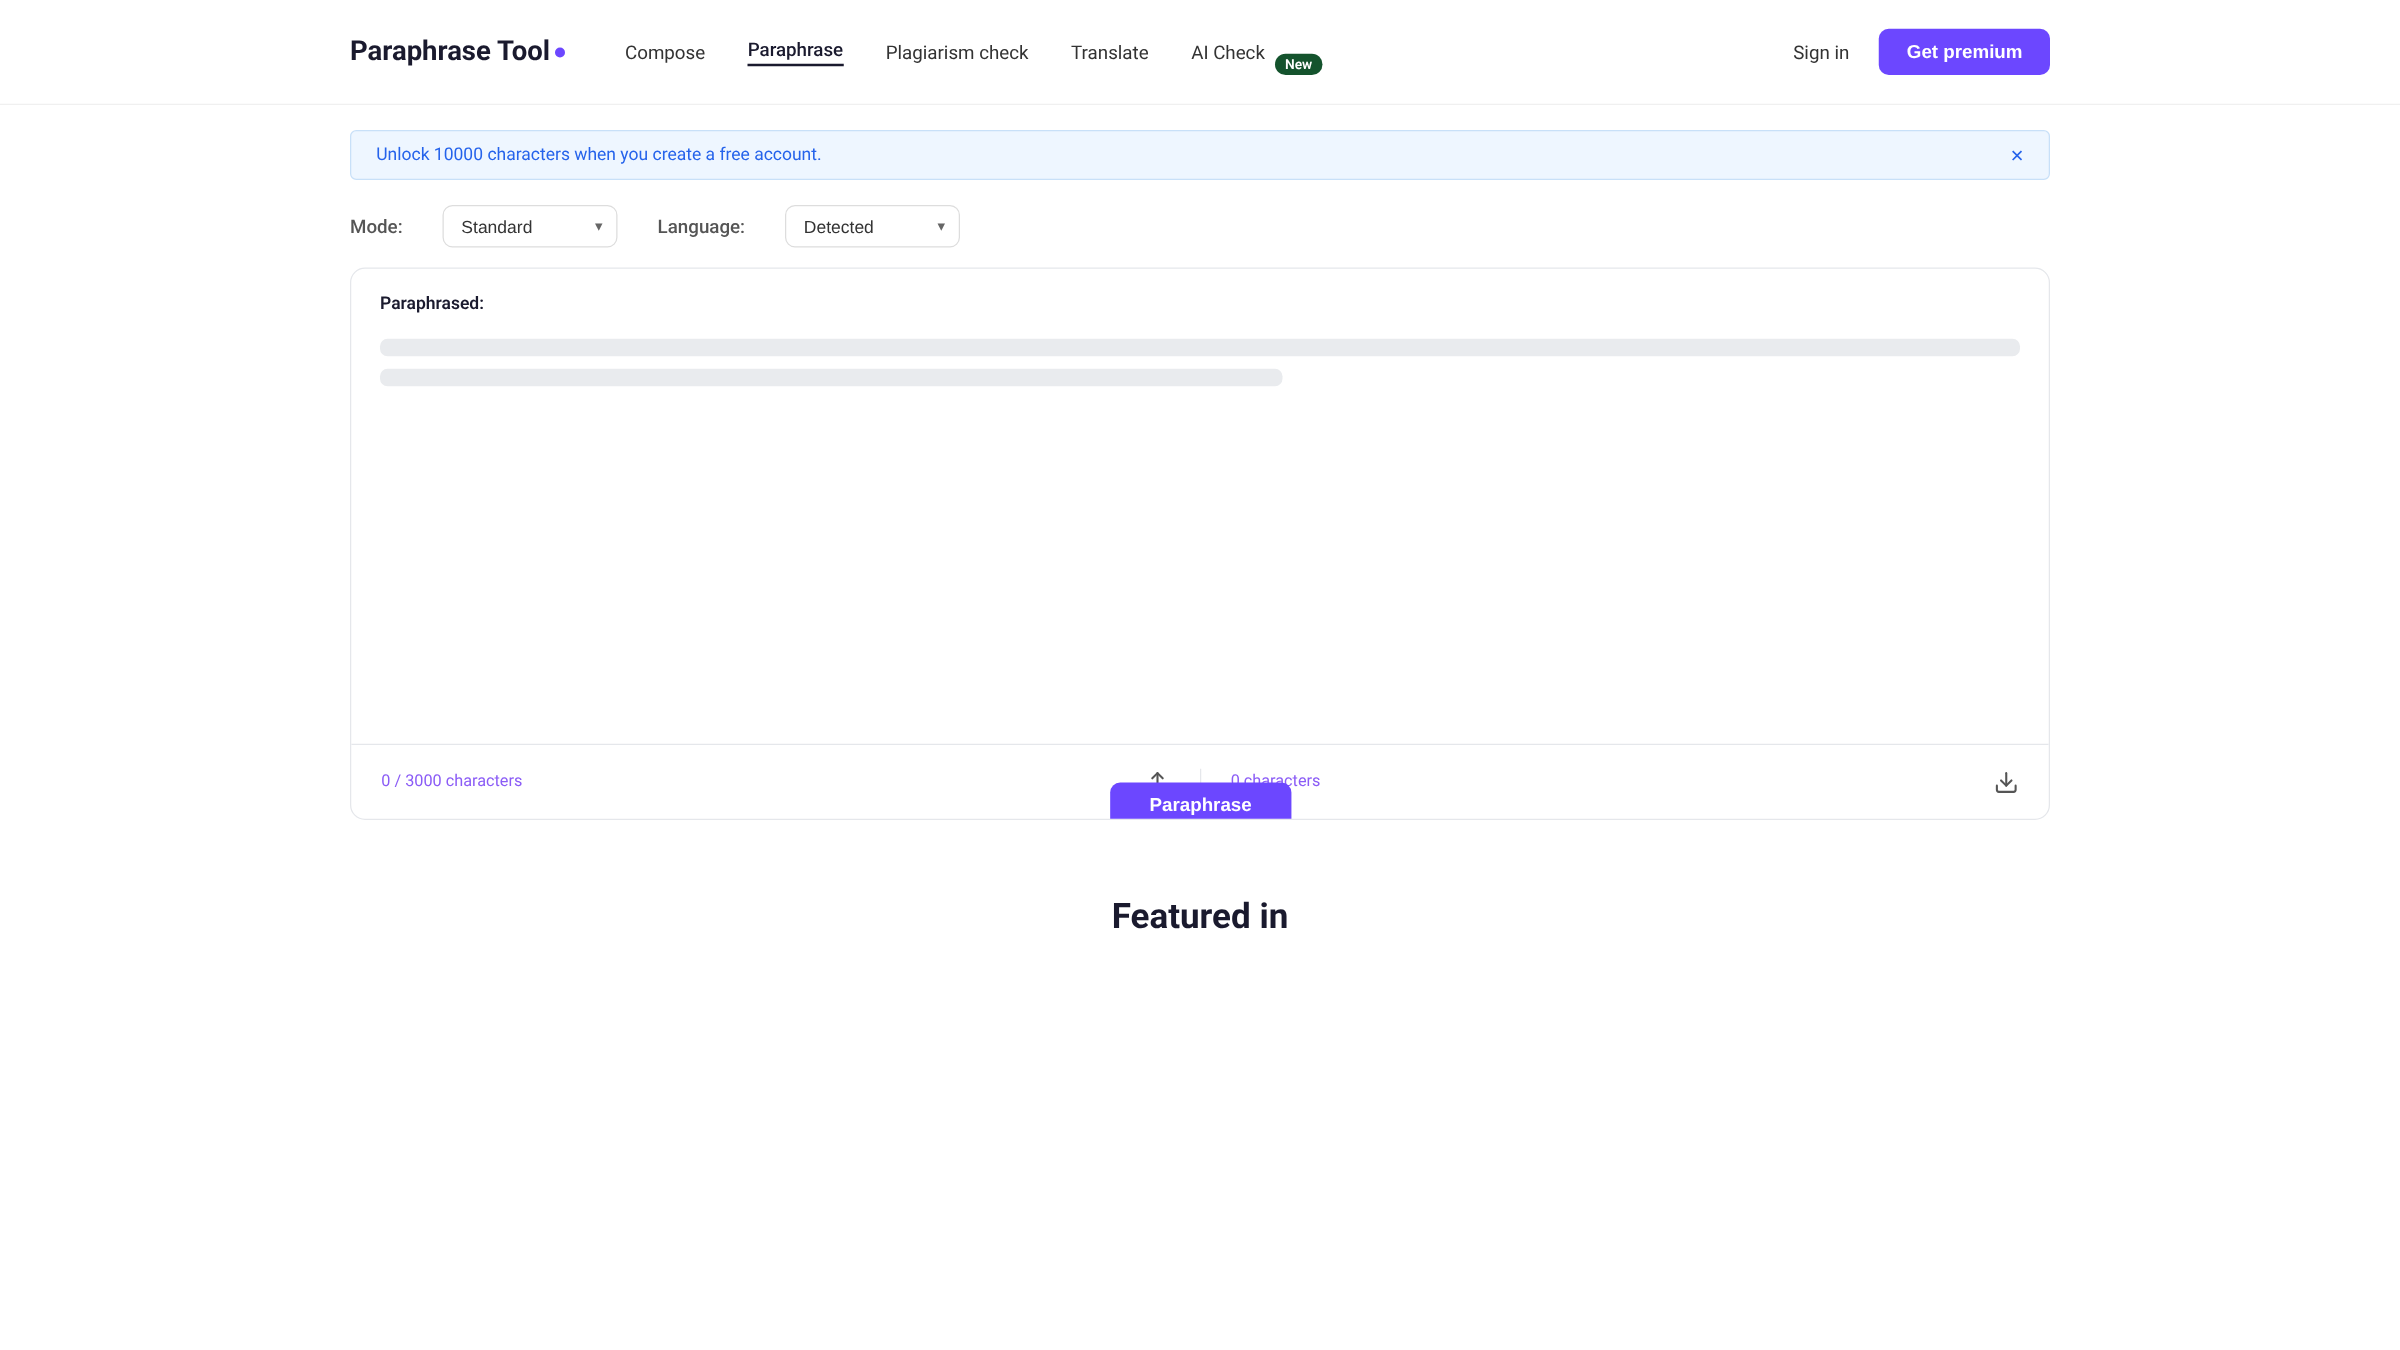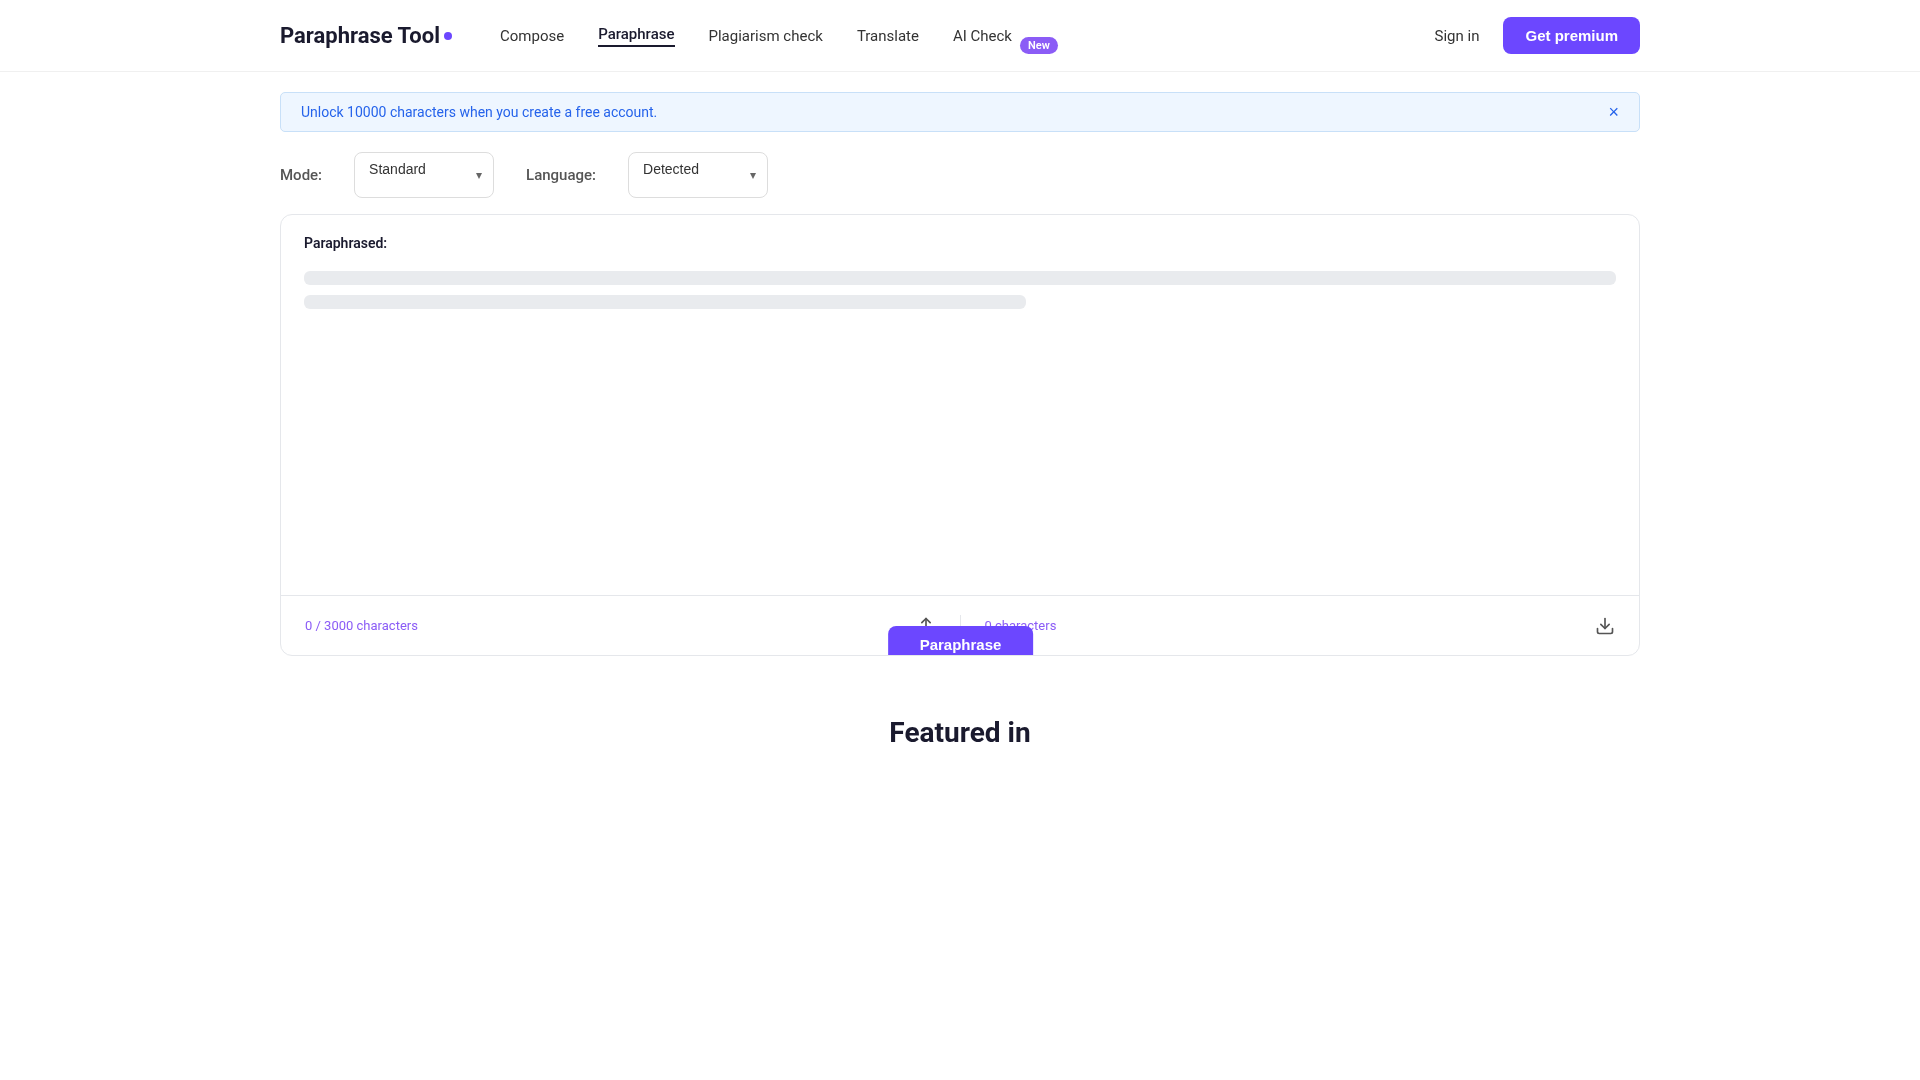--- a/index.html
+++ b/index.html
@@ -8,21 +8,21 @@
       background: #ffffff;
       color: #1a1a2e;
       min-height: 1080px;
     }
 
     
     nav {
       display: flex;
       align-items: center;
       padding: 0 280px;
-      height: 72px;
+      height: 84px;
       border-bottom: 1px solid #f0f0f0;
       background: #fff;
     }
     .logo {
       font-size: 22px;
       font-weight: 700;
       color: #1a1a2e;
       margin-right: 48px;
       display: flex;
       align-items: center;
@@ -55,21 +55,21 @@
       font-weight: 500;
       border-bottom: 2px solid #1a1a2e;
       padding-bottom: 2px;
     }
     .nav-link-ai {
       display: flex;
       align-items: center;
       gap: 8px;
     }
     .badge-new {
-      background: #8b5cf6;
+      background: #14532d;
       color: white;
       font-size: 11px;
       font-weight: 600;
       padding: 2px 8px;
       border-radius: 12px;
       margin-top: 20px;
     }
     .nav-right {
       display: flex;
       align-items: center;
@@ -129,21 +129,21 @@
       font-weight: 500;
     }
     .select-wrapper {
       position: relative;
       display: inline-block;
     }
     .control-select {
       appearance: none;
       border: 1px solid #ddd;
       border-radius: 8px;
-      padding: 8px 36px 20px 14px;
+      padding: 8px 36px 8px 14px;
       font-size: 14px;
       color: #333;
       background: #fff;
       cursor: pointer;
       min-width: 140px;
     }
     .select-arrow {
       position: absolute;
       right: 12px;
       top: 50%;

